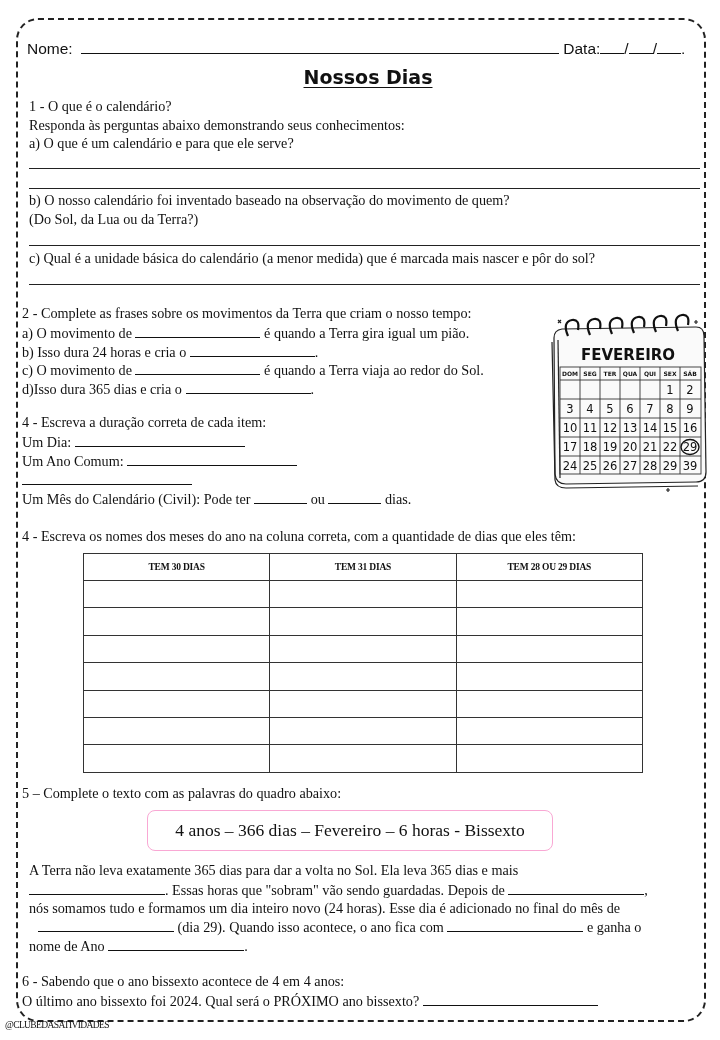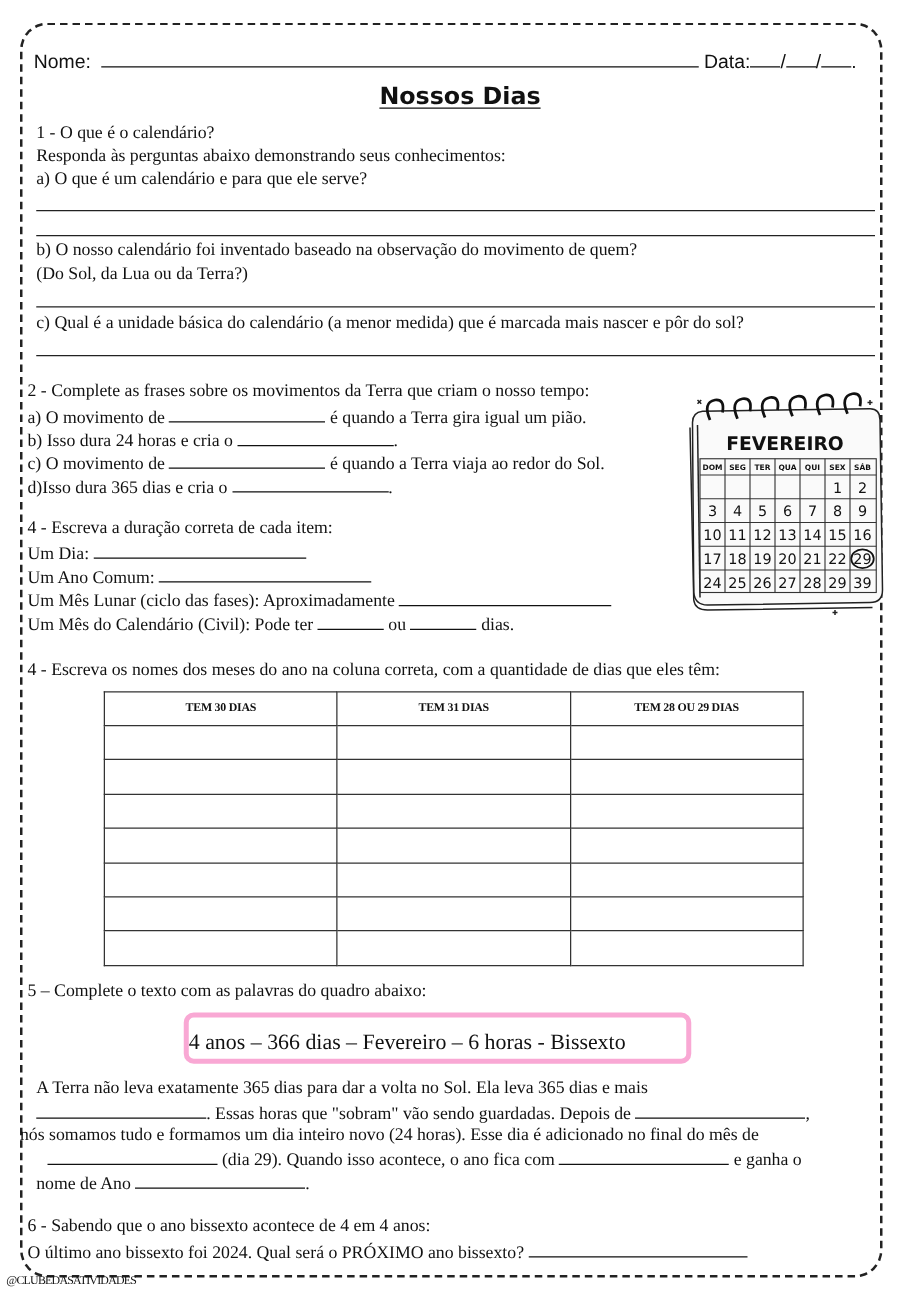--- a/index.html
+++ b/index.html
@@ -35,22 +35,22 @@
   table.months td, table.months th {
     border: 1.5px solid #333; height: 27.4px;
   }
   table.months th {
     font-family: "Liberation Serif", serif; font-size: 9.5px; font-weight: bold;
     height: 27px; letter-spacing: -0.2px;
   }
 
   .word-box {
     position: absolute; left: 147px; top: 810px; width: 406px; height: 41px;
-    border: 4px solid #f9a8d4; border-radius: 8px;
-    font-size: 17.5px; line-height: 38px;
+    border: 1px solid #f9a8d4; border-radius: 8px;
+    font-size: 17.5px; text-align: center; line-height: 38px;
   }
   .footer-credit { left: 5px; top: 1020px; font-size: 9.5px; letter-spacing: -0.6px; font-family: "Liberation Serif", serif; }
 </style>
 </head>
 <body>
 
 <div class="page-border"></div>
 
 <div class="abs name-row">
   <span>Nome:</span>
@@ -172,21 +172,20 @@
 <div class="abs t" style="left:22px;top:414px;">4 - Escreva a duração correta de cada item:</div>
 <div class="abs t" style="left:22px;top:433px;">
   <span>Um Dia:</span>
   <span class="blank" style="width:170px;"></span>
 </div>
 <div class="abs t" style="left:22px;top:452px;">
   <span>Um Ano Comum:</span>
   <span class="blank" style="width:170px;"></span>
 </div>
 <div class="abs t" style="left:22px;top:471px;">
-  <span>Um Mês Lunar (ciclo das fases): Aproximadamente</span>
   <span class="blank" style="width:170px;"></span>
 </div>
 <div class="abs t" style="left:22px;top:490px;">
   <span>Um Mês do Calendário (Civil): Pode ter</span>
   <span class="blank" style="width:53px;"></span>
   <span>ou</span>
   <span class="blank" style="width:53px;"></span>
   <span>dias.</span>
 </div>
 
@@ -239,21 +238,21 @@
 </table>
 
 <div class="abs t" style="left:22px;top:785px;">5 – Complete o texto com as palavras do quadro abaixo:</div>
 <div class="word-box">4 anos – 366 dias – Fevereiro – 6 horas - Bissexto</div>
 
 <div class="abs t" style="left:29px;top:862px;">A Terra não leva exatamente 365 dias para dar a volta no Sol. Ela leva 365 dias e mais</div>
 <div class="abs t" style="left:29px;top:881px;">
   <span class="blank" style="width:136px;"></span><span>. Essas horas que "sobram" vão sendo guardadas. Depois de</span>
   <span class="blank" style="width:136px;"></span><span>,</span>
 </div>
-<div class="abs t" style="left:16px;top:900px;font-family:Liberation Serif, serif;">nós somamos tudo e formamos um dia inteiro novo (24 horas). Esse dia é adicionado no final do mês de</div>
+<div class="abs t" style="left:29px;top:900px;font-family:Liberation Serif, serif;">nós somamos tudo e formamos um dia inteiro novo (24 horas). Esse dia é adicionado no final do mês de</div>
 <div class="abs t" style="left:38px;top:918px;">
   <span class="blank" style="width:136px;"></span>
   <span>(dia 29). Quando isso acontece, o ano fica com</span>
   <span class="blank" style="width:136px;"></span>
   <span>e ganha o</span>
 </div>
 <div class="abs t" style="left:29px;top:937px;">
   <span>nome de Ano</span>
   <span class="blank" style="width:136px;"></span><span>.</span>
 </div>

